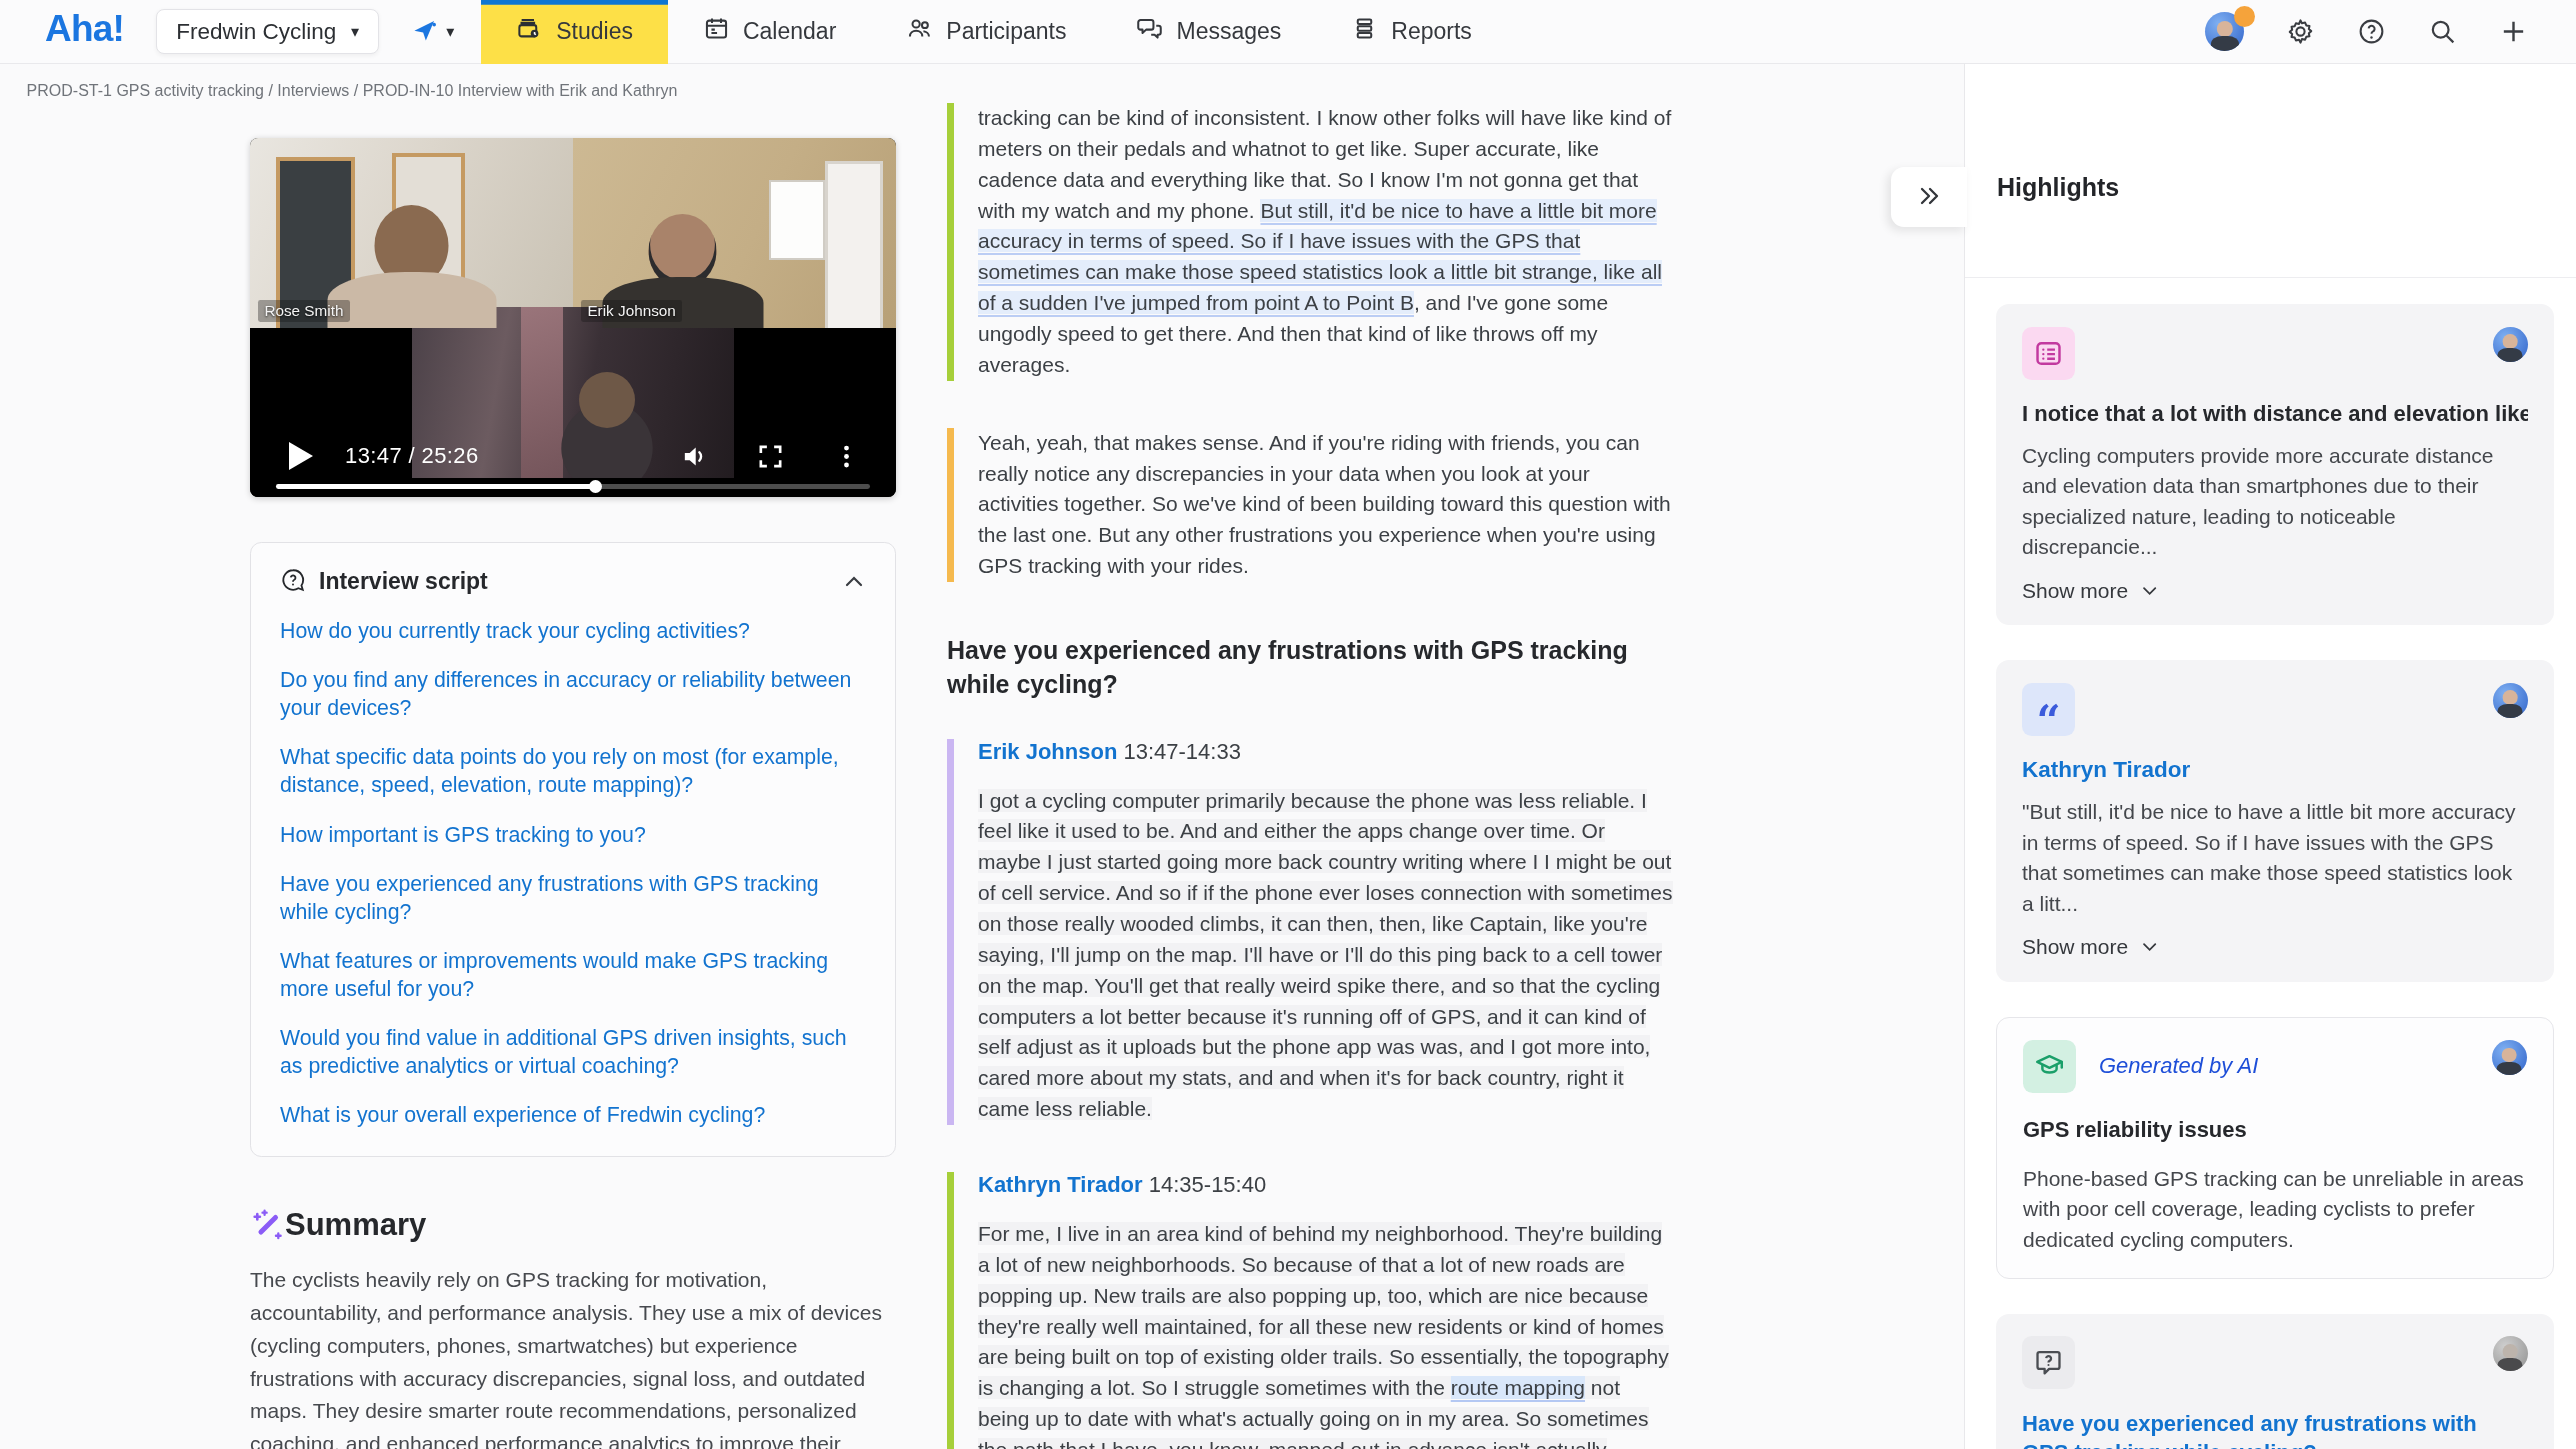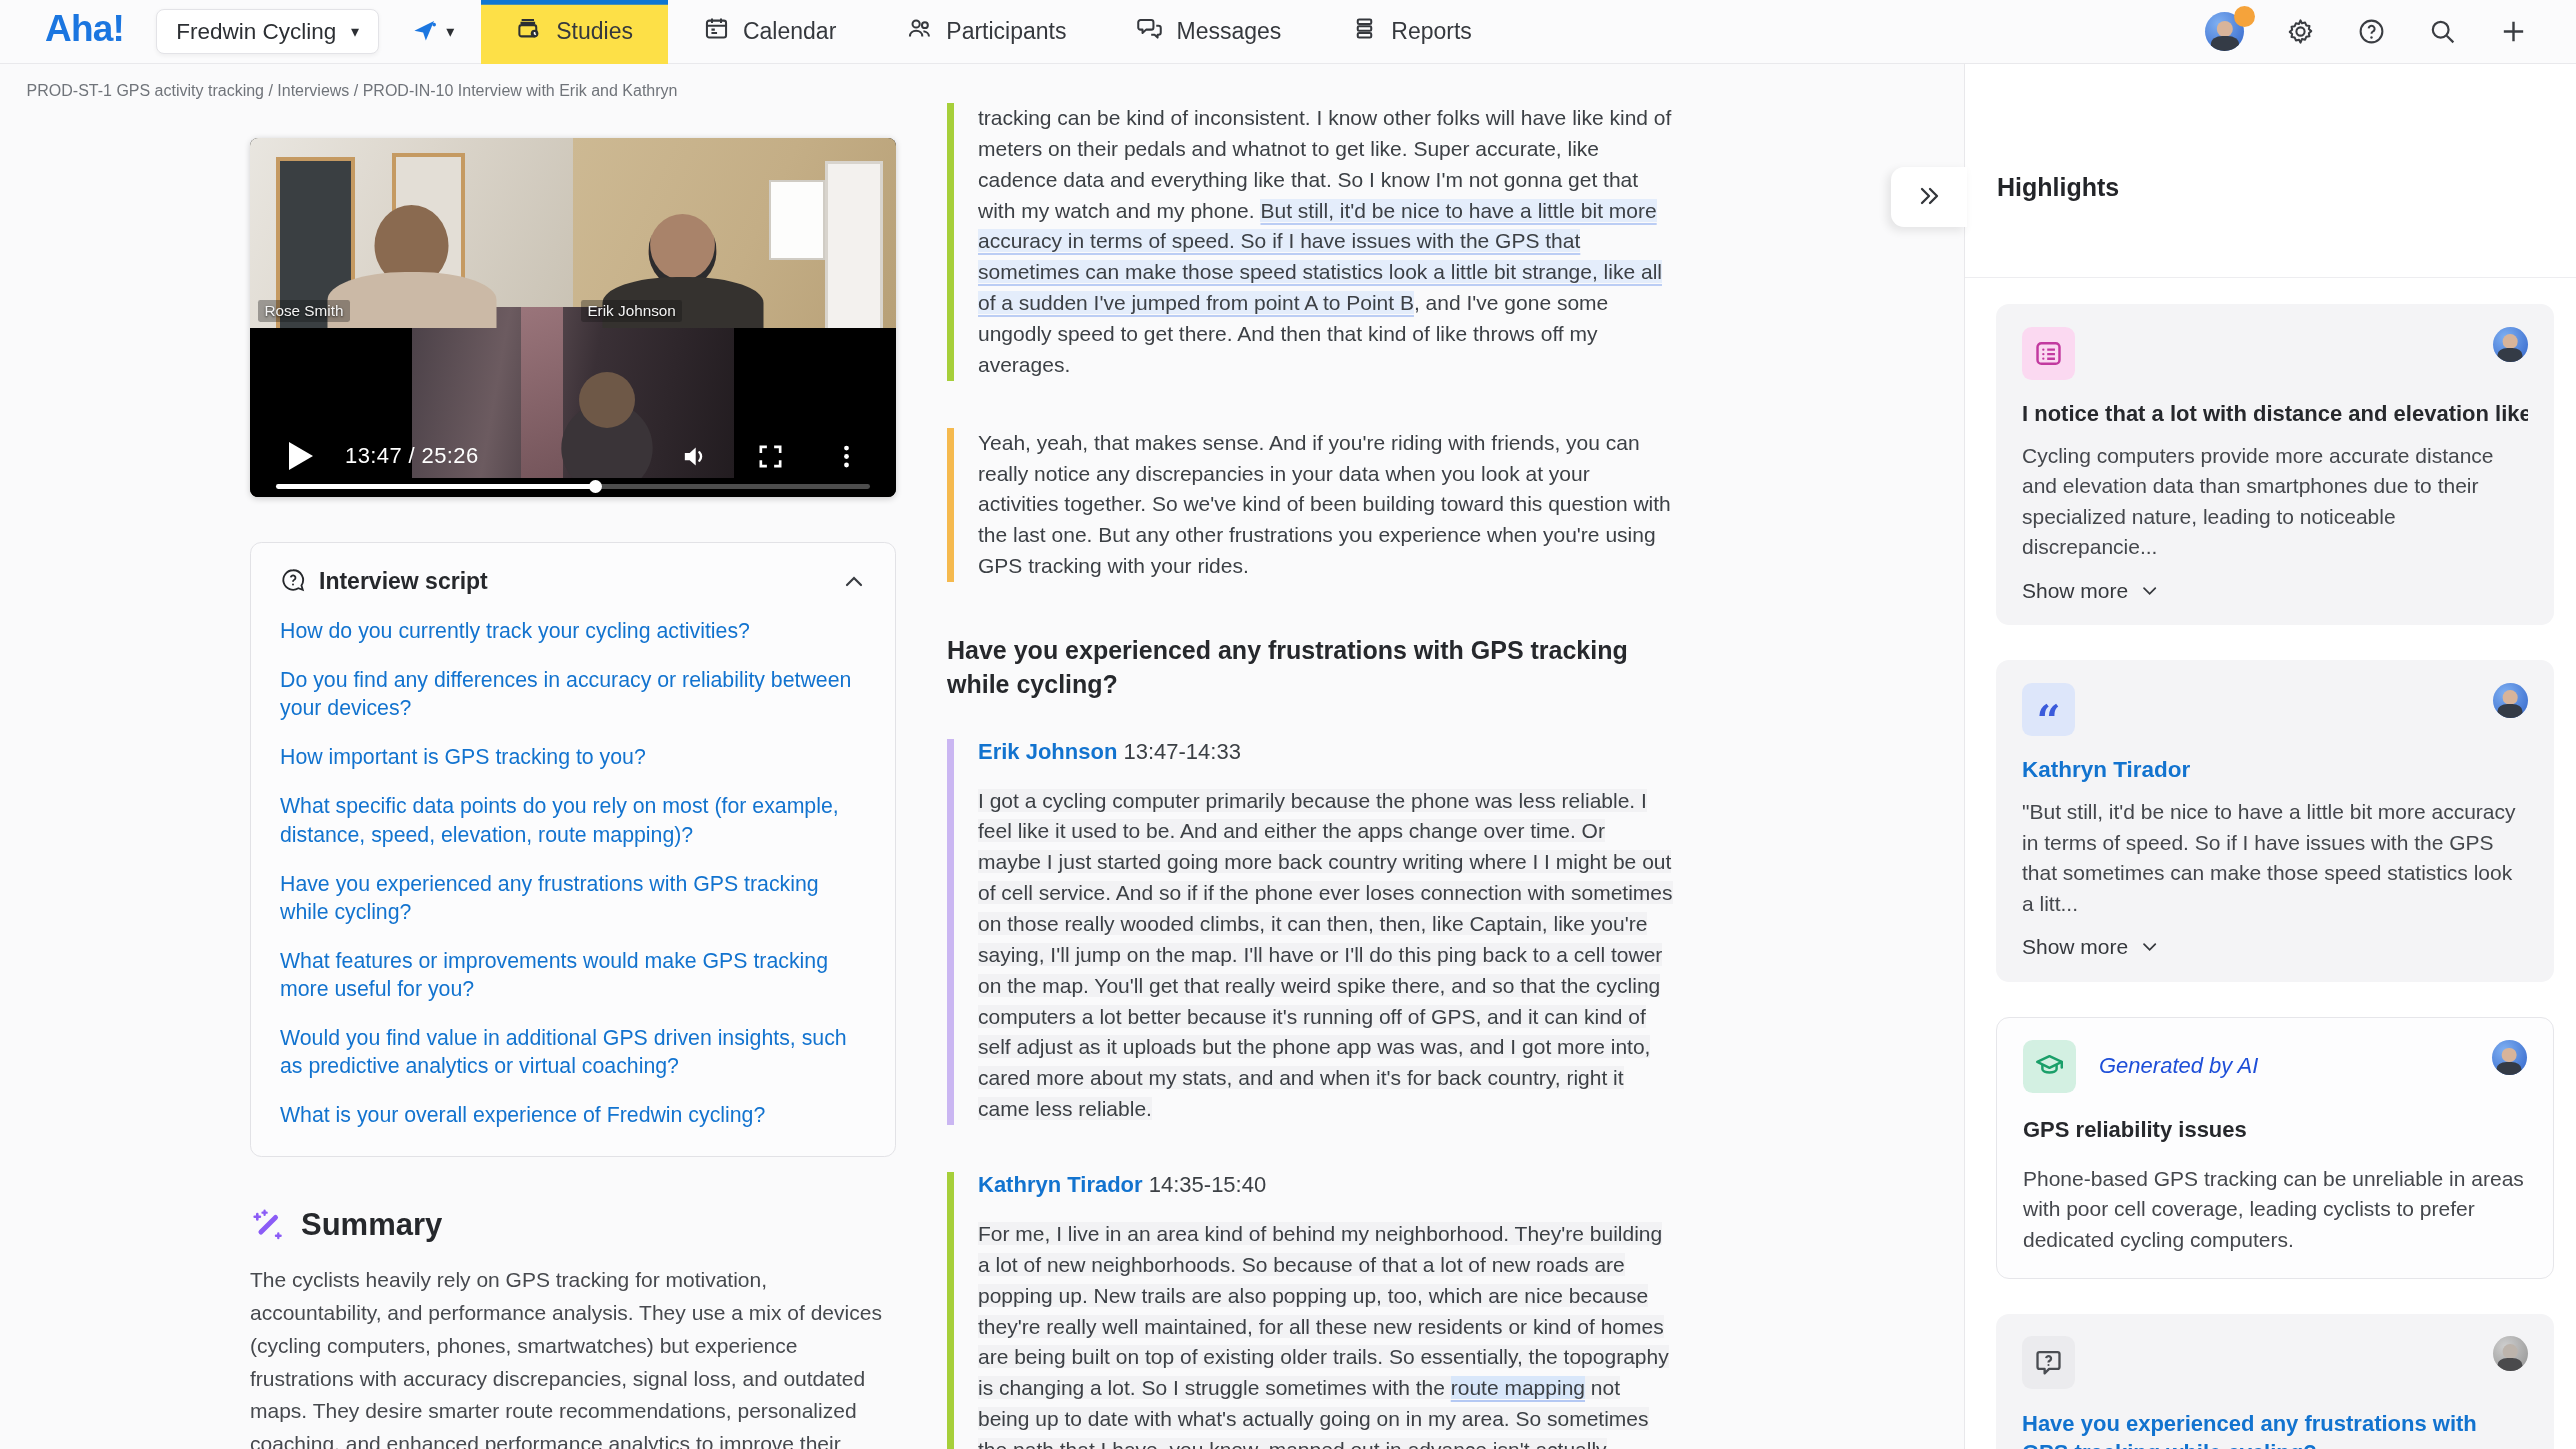--- a/index.html
+++ b/index.html
@@ -117,21 +117,21 @@
   }
   .script-head { display:flex; align-items:center; gap:13px; }
   .script-title { font-size:23px; font-weight:bold; color:#26282c; }
   .script-chevron { margin-left:auto; width:24px; height:24px; cursor:pointer; }
   .q-list { margin-top:11.3px; }
   .q-link {
     display:block; font-size:21.3px; line-height:1.32; color:#1273cf;
     margin-top:21px; text-decoration:none; cursor:pointer; max-width:589px;
   }
   
-  .ai-head { display:flex; align-items:center; gap:16px; margin-top:50px; }
+  .ai-head { display:flex; align-items:center; gap:0; margin-top:50px; }
   .ai-head .wand { width:35px; height:35px; }
   .ai-title { font-size:31px; font-weight:bold; color:#26282c; }
   .summary-text { margin-top:21px; font-size:21px; line-height:1.56; color:#46494e; max-width:649px; }
   
   .col-mid { position:absolute; left:947px; top:103px; width:726px; }
   .t-block { border-left:7.2px solid; padding-left:24px; margin-bottom:47px; }
   .t-block.green { border-color:#a6cf3a; }
   .t-block.amber { border-color:#f5b94e; }
   .t-block.purple { border-color:#cab6f2; }
   .speaker-row { font-size:22px; margin-bottom:21px; color:#3c4045; }
@@ -358,22 +358,22 @@
       <span class="script-title">Interview script</span>
       <span class="script-chevron">
         <svg viewBox="0 0 24 24" fill="none" stroke="#3a3d42" stroke-width="2.2" stroke-linecap="round">
             <path d="M5 15l7-7 7 7"></path>
           </svg>
       </span>
     </div>
     <div class="q-list">
       <a class="q-link">How do you currently track your cycling activities?</a>
       <a class="q-link">Do you find any differences in accuracy or reliability between your devices?</a>
+      <a class="q-link">What specific data points do you rely on most (for example, distance, speed, elevation, route mapping)?</a>
       <a class="q-link">How important is GPS tracking to you?</a>
-      <a class="q-link">What specific data points do you rely on most (for example, distance, speed, elevation, route mapping)?</a>
       <a class="q-link">Have you experienced any frustrations with GPS tracking while cycling?</a>
       <a class="q-link">What features or improvements would make GPS tracking more useful for you?</a>
       <a class="q-link">Would you find value in additional GPS driven insights, such as predictive analytics or virtual coaching?</a>
       <a class="q-link">What is your overall experience of Fredwin cycling?</a>
     </div>
   </div>
 
   <div class="ai-head">
     <span class="wand">
       <svg viewBox="0 0 24 24" fill="none">

